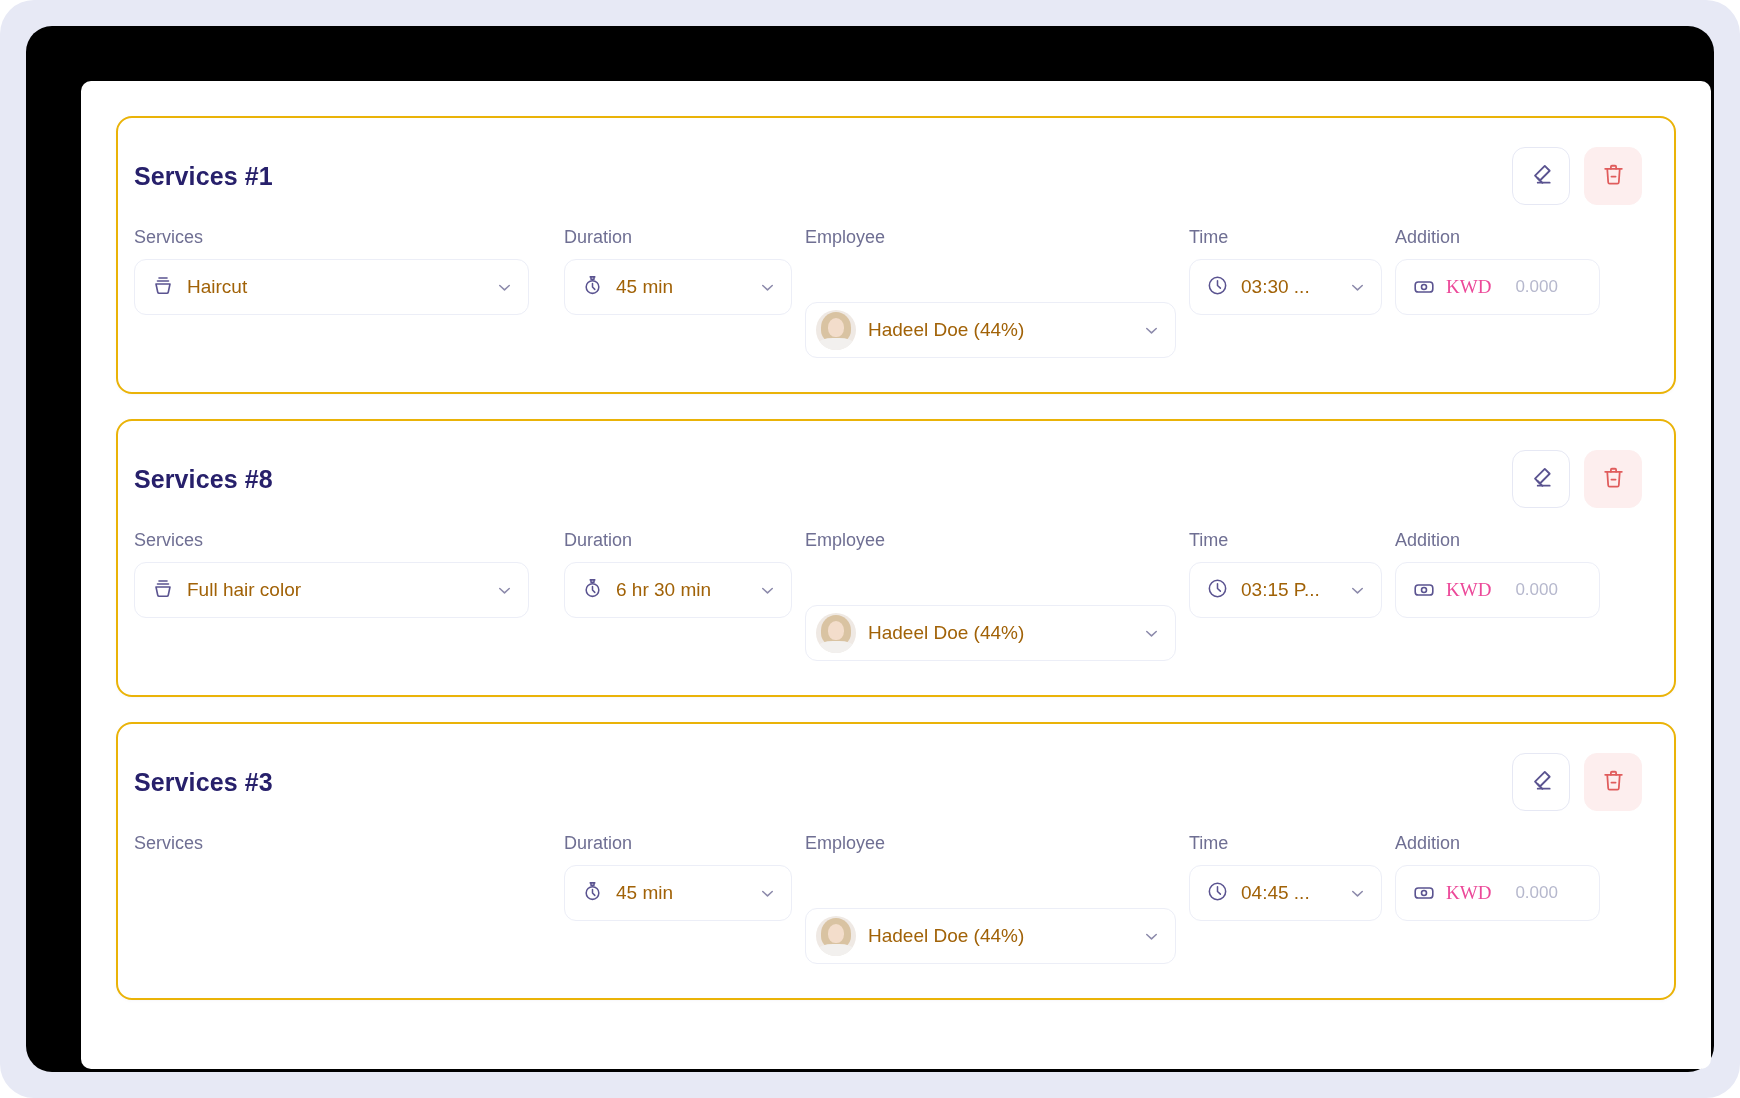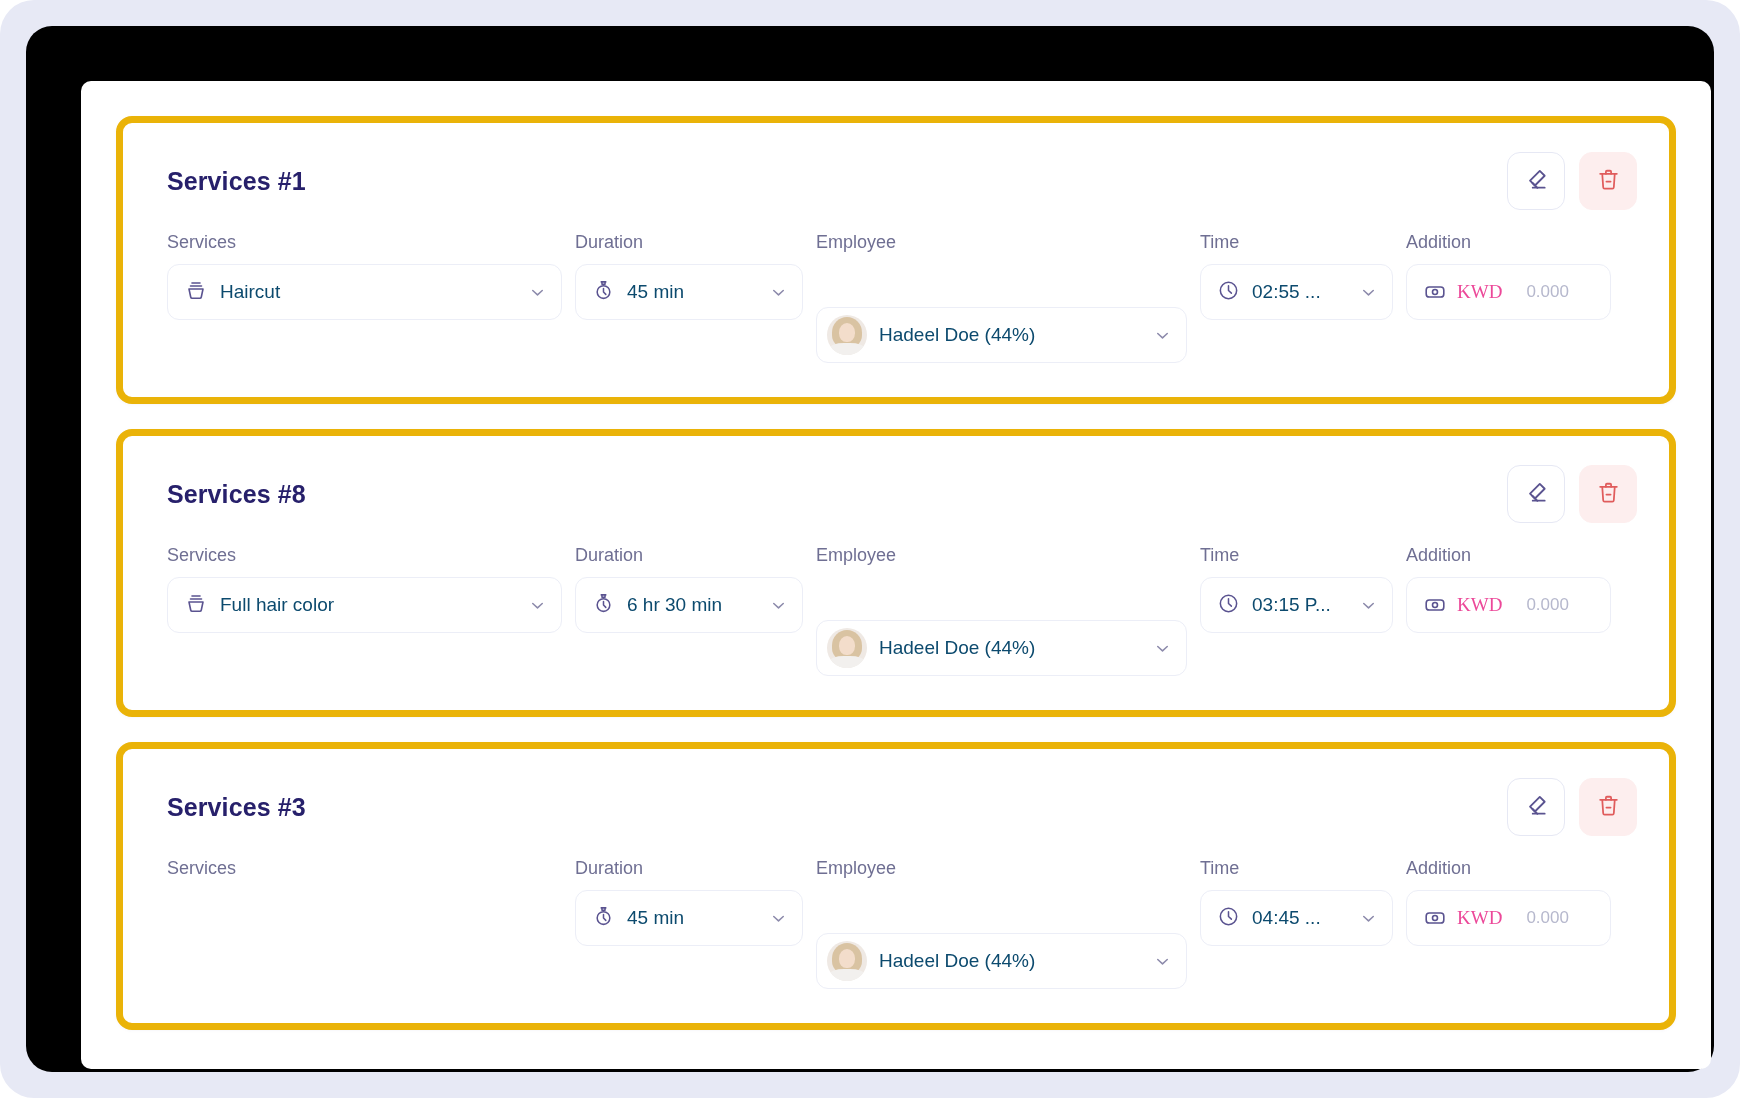--- a/index.html
+++ b/index.html
@@ -38,24 +38,24 @@
 
   
   #service-list {
     position: absolute;
     left: 35px; top: 35px;
     width: 1560px;
   }
 
   .service-card {
     background: #ffffff;
-    border: 7px solid #eab308;
+    border: 2px solid #eab308;
     border-radius: 16px;
     box-shadow: 0 1px 3px rgba(80, 80, 140, 0.045);
-    padding: 30px 32px 34px 44px;
+    padding: 30px 32px 34px 16px;
     margin-bottom: 25px;
   }
 
   .card-header {
     display: flex;
     align-items: center;
     justify-content: space-between;
     height: 56px;
     margin-bottom: 24px;
   }
@@ -87,21 +87,21 @@
   }
 
   
   .fields-row {
     display: flex;
     gap: 13px;
     align-items: flex-start;
   }
   .field { display: flex; flex-direction: column; }
   .field.services  { width: 395px; }
-  .field.duration  { width: 228px; }
+  .field.duration  { width: 228px; margin-left: 22px; }
   .field.employee  { width: 371px; }
   .field.time      { width: 193px; }
   .field.addition  { width: 205px; }
 
   .field-label {
     font-size: 18px;
     color: #6f6f93;
     margin-bottom: 13px;
     line-height: 1;
   }
@@ -114,21 +114,21 @@
     display: flex;
     align-items: center;
     padding: 0 14px 0 16px;
     gap: 12px;
     cursor: pointer;
   }
   .field.employee .field-control { padding-left: 10px; margin-top: 43px; }
 
   .field-value {
     font-size: 19px;
-    color: #0c4a6e;
+    color: #a16207;
     white-space: nowrap;
     overflow: hidden;
     flex: 1;
   }
 
   .chevron { flex: 0 0 auto; display: flex; align-items: center; }
 
   .avatar {
     width: 40px; height: 40px;
     border-radius: 50%;
@@ -266,21 +266,21 @@
 
             <div class="field time">
               <div class="field-label">Time</div>
               <div class="field-control">
                 <span>
                   <svg width="23" height="23" viewBox="0 0 24 24" fill="none" stroke="#5a5390" stroke-width="1.6" stroke-linecap="round" stroke-linejoin="round">
                     <circle cx="12" cy="12" r="8.5"></circle>
                     <path d="M12 7 V12 L15 14.8"></path>
                   </svg>
                 </span>
-                <span class="field-value">02:55 ...</span>
+                <span class="field-value">03:30 ...</span>
                 <span class="chevron">
                   <svg width="19" height="19" viewBox="0 0 24 24" fill="none" stroke="#8c8aab" stroke-width="1.9" stroke-linecap="round" stroke-linejoin="round">
                       <path d="M6 9.5 L12 15 L18 9.5"></path>
                     </svg>
                 </span>
               </div>
             </div>
 
             <div class="field addition">
               <div class="field-label">Addition</div>

